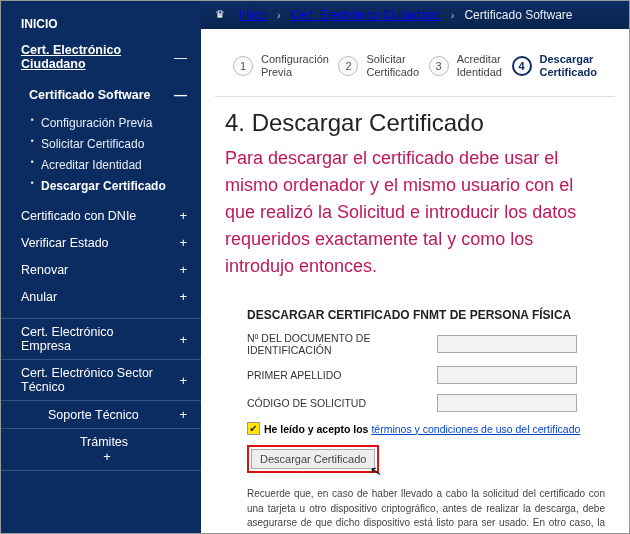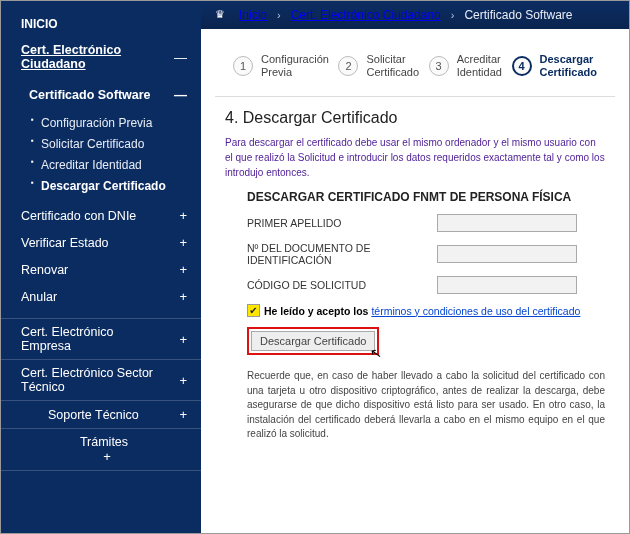--- a/index.html
+++ b/index.html
@@ -24,22 +24,22 @@
   .bc-wrap .sep { color: #bcc6db; font-size: 11px; }
   .crown { width: 14px; height: 14px; display: inline-block; position: relative; color:#fff; font-size:11px; }
   .steps { display: flex; justify-content: space-between; align-items: center; padding: 24px 18px 18px 18px; border-bottom: 1px solid #ddd; margin: 0 14px 12px 14px; position: relative; }
   .steps::after { content:""; position:absolute; left:18px; right:18px; bottom:-1px; height:1px; background:#ddd;}
   .step { display: flex; align-items: center; gap: 8px; font-size: 11px; color: #444; }
   .step .num { width: 20px; height: 20px; border-radius: 50%; border: 1px solid #bbb; display: flex; align-items: center; justify-content: center; font-size: 11px; color: #555; background:#fafafa;}
   .step.active .num { border: 2px solid #0b2c60; color: #0b2c60; font-weight: bold; }
   .step.active .slabel { color: #0b2c60; font-weight: bold; }
   .step .slabel { line-height: 1.15; }
   .main { padding: 0 24px 0 24px; }
-  h1 { font-size: 16px; color: #222; font-weight: 400; margin-bottom: 8px; }
-  .lead { font-size: 10px; color: #4c1d95; line-height: 1.5; margin-bottom: 10px; }
+  h1 { font-size: 24px; color: #222; font-weight: 400; margin-bottom: 8px; }
+  .lead { font-size: 18px; color: #be185d; line-height: 1.5; margin-bottom: 28px; }
   .formzone { padding-left: 22px; }
   .formtitle { font-size: 12px; font-weight: bold; color: #222; margin-bottom: 10px; }
   .formdesc { font-size: 11px; color: #333; margin-bottom: 14px; }
   .field { display: flex; align-items: center; margin-bottom: 10px; font-size: 10.5px; color: #333; }
   .field label { width: 190px; }
   .field input[type=text] { width: 140px; height: 18px; border: 1px solid #aaa; background: #f2f2f2; font-size: 11px; padding: 0 3px;}
   .terms { font-size: 10.5px; margin: 6px 0 10px 0; display: flex; align-items: center; gap: 4px; }
   .terms .cb { width: 13px; height: 13px; background: #ffe600; border: 1px solid #999; display:flex; align-items:center; justify-content:center; font-size:10px; color:#222;}
   .terms a { color: #0645d1; text-decoration: underline; }
   .dlbtn { display: inline-block; font-size: 11px; color: #444; background: #eee; border: 1px solid #aaa; padding: 3px 8px; position: relative; }
@@ -139,25 +139,25 @@
     </div>
 
     <div class="main">
       <h1>4. Descargar Certificado</h1>
       <p class="lead">Para descargar el certificado debe usar el mismo ordenador y el mismo usuario con el que realizó la Solicitud e introducir los datos requeridos exactamente tal y como los introdujo entonces.</p>
 
       <div class="formzone">
         <div class="formtitle">DESCARGAR CERTIFICADO FNMT DE PERSONA FÍSICA</div>
 
         <div class="field">
-          <label>PRIMER APELLIDO</label>
+          <label>Nº DEL DOCUMENTO DE IDENTIFICACIÓN</label>
           <input type="text" style="">
         </div>
         <div class="field">
-          <label>Nº DEL DOCUMENTO DE IDENTIFICACIÓN</label>
+          <label>PRIMER APELLIDO</label>
           <input type="text" style="">
         </div>
         <div class="field">
           <label>CÓDIGO DE SOLICITUD</label>
           <input type="text" style="">
         </div>
 
         <div class="terms">
           <span class="cb">✔</span>
           <span><b>He leído y acepto los </b><a href="#">términos y condiciones de uso del certificado</a></span>

